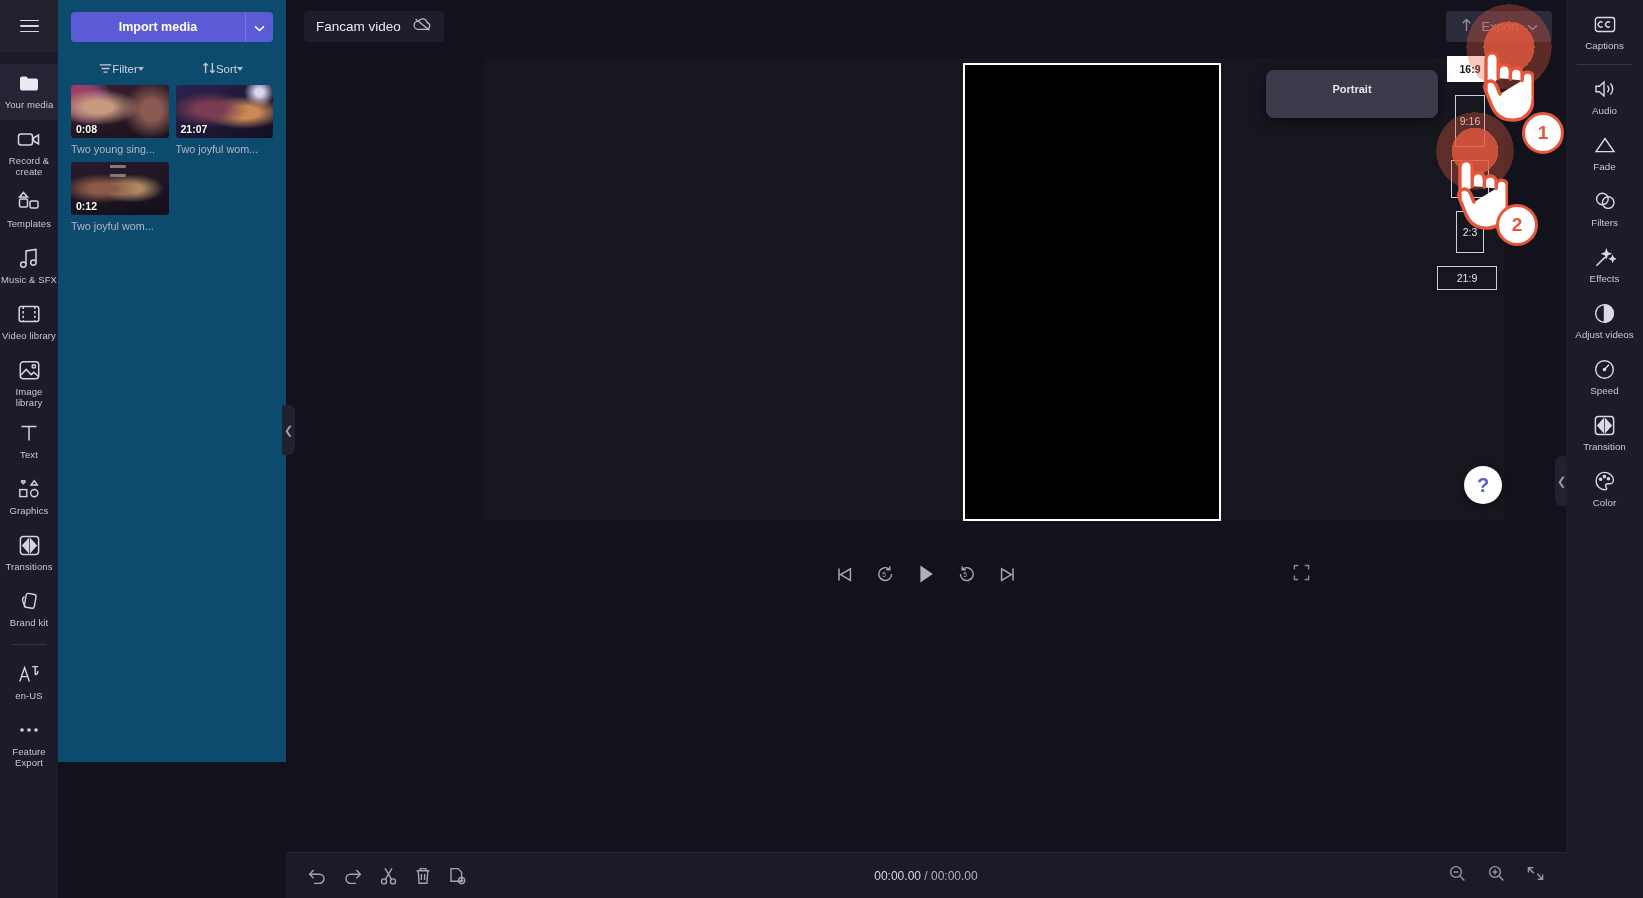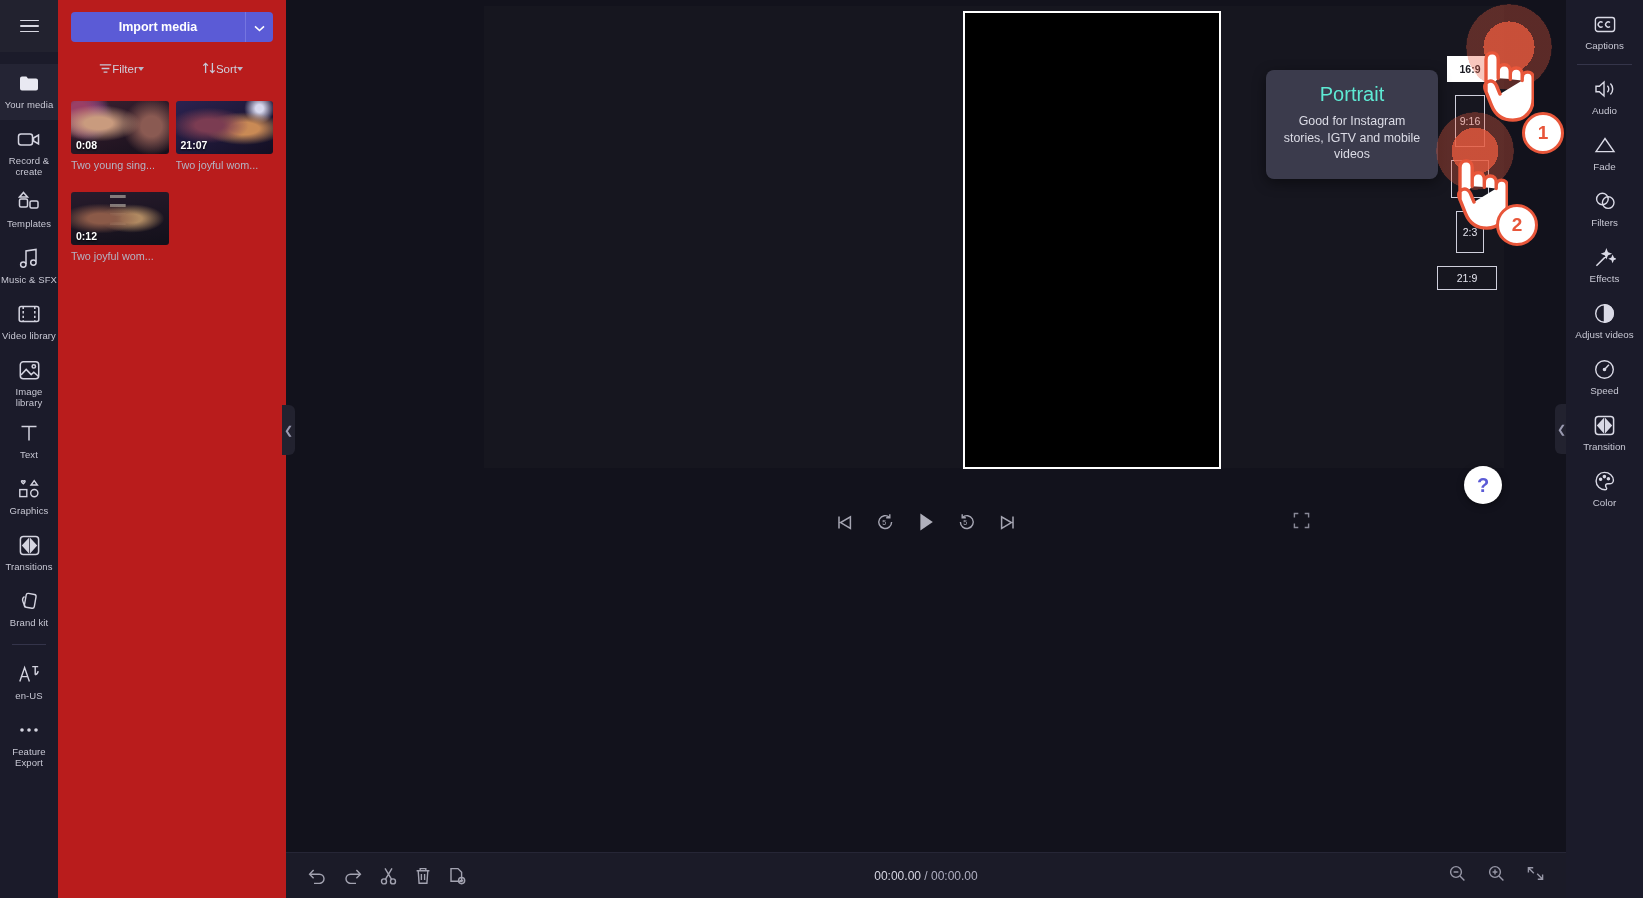--- a/index.html
+++ b/index.html
@@ -40,22 +40,22 @@
   .rail-item .ic { height: 24px; display: flex; align-items: center; justify-content: center; margin-bottom: 4px; }
   .rail-item .lbl {
     font-size: 9.5px; line-height: 11px; color: #c8c8d4;
     text-align: center; width: 56px; letter-spacing: .1px;
   }
   .rail-spacer { flex: 1 1 auto; }
   .rail-divider { width: 34px; height: 1px; background: #34344a; margin: 6px 0 10px; }
 
   
   .media-panel {
-    width: 228px; height: 898px; flex: 0 0 228px;
-    background: #b91c1c;
+    width: 228px; height: 762px; flex: 0 0 228px;
+    background: #0c4a6e;
     padding: 0 13px;
     position: relative;
   }
   .import-row { display: flex; margin-top: 12px; height: 30px; }
   .import-btn {
     flex: 1 1 auto; background: #5b5bd6; color: #fff;
     border-radius: 4px 0 0 4px;
     display: flex; align-items: center; justify-content: center;
     font-size: 12.5px; font-weight: bold; cursor: pointer;
   }
@@ -64,21 +64,21 @@
     border-radius: 0 4px 4px 0;
     display: flex; align-items: center; justify-content: center; cursor: pointer;
   }
   .fs-row { display: flex; margin-top: 16px; height: 22px; }
   .fs-btn {
     flex: 1; display: flex; align-items: center; justify-content: center;
     font-size: 11.5px; color: #d0d0dc; cursor: pointer;
   }
   .caret-d { width:0;height:0;border-left:3.5px solid transparent;border-right:3.5px solid transparent;border-top:4px solid #b8b8c8; }
 
-  .thumb-grid { display: grid; grid-template-columns: 1fr 1fr; gap: 21px 7px; margin-top: 21px; }
+  .thumb-grid { display: grid; grid-template-columns: 1fr 1fr; gap: 7px 7px; margin-top: 5px; }
   .thumb-cell { cursor: pointer; }
   .thumb-img {
     width: 100%; height: 53px; border-radius: 3px; position: relative; overflow: hidden;
     background: #2a2030;
   }
   .thumb-img .dur {
     position: absolute; left: 5px; bottom: 3px;
     font-size: 10.5px; font-weight: bold; color: #fff;
     text-shadow: 0 1px 2px rgba(0,0,0,.9);
   }
@@ -246,21 +246,21 @@
   .ar-219 { width: 60px; height: 24px; margin-left: -6px; }
 
   
   .tooltip {
     position: absolute; left: 1266px; top: 70px;
     width: 172px; background: #3b3b4c; border-radius: 8px;
     padding: 13px 14px 16px; text-align: center;
     box-shadow: 0 4px 14px rgba(0,0,0,.45);
     z-index: 25;
   }
-  .tooltip .tt-title { font-size: 20px; font-weight: normal; color: #5eead4; margin-bottom: 7px; }
+  .tooltip .tt-title { font-size: 11px; font-weight: bold; color: #e5e5e5; margin-bottom: 7px; }
   .tooltip .tt-body { font-size: 12.4px; line-height: 16.5px; color: #dcdce6; }
 
   
   .click-halo {
     position: absolute; border-radius: 50%;
     background: radial-gradient(circle, rgba(232,90,62,.85) 0 42%, rgba(232,90,62,.34) 42% 70%, rgba(232,90,62,.12) 70% 100%);
     z-index: 30; pointer-events: none;
   }
   .hand-ptr { position: absolute; z-index: 32; pointer-events: none; }
   .step-badge {
@@ -472,20 +472,46 @@
       </div>
     </div>
 
     <div class="panel-collapse">
       <span class="chev">❮</span>
     </div>
   </div>
 
   <div class="stage">
 
+    <div class="topbar">
+      <div class="proj-chip">
+        <span class="proj-title">Fancam video</span>
+        <span>
+          <svg width="19" height="15" viewBox="0 0 19 15" fill="none" stroke="#b6b6c6" stroke-width="1.3">
+            <path d="M4.9 12.3h8.6a3.4 3.4 0 00.6-6.7A4.6 4.6 0 005.6 4.1a3.9 3.9 0 00-.7 8.2z"></path>
+            <path d="M2.6 2.1l13.8 11.2"></path>
+          </svg>
+        </span>
+      </div>
+      <div class="topbar-right">
+        <div class="export-btn">
+          <span>
+            <svg width="13" height="14" viewBox="0 0 13 14" fill="none" stroke="#8e8ea4" stroke-width="1.4">
+                <path d="M6.5 13V1.6M2.6 5.3L6.5 1.4l3.9 3.9"></path>
+              </svg>
+          </span>
+          <span>Export</span>
+          <span>
+            <svg width="11" height="7" viewBox="0 0 11 7" fill="none" stroke="#8e8ea4" stroke-width="1.5">
+                <path d="M1 1.3l4.5 4.2L10 1.3"></path>
+              </svg>
+          </span>
+        </div>
+      </div>
+    </div>
 
     <div class="preview-wrap">
       <div class="preview-canvas">
         <div class="video-frame"></div>
       </div>
 
       <div class="transport">
         <span class="t-btn">
           <svg width="19" height="17" viewBox="0 0 19 17" fill="none" stroke="#cfcfdd" stroke-width="1.5">
               <path d="M4 2.6v11.8M15.4 2.8v11.6L5.6 8.6z"></path>
@@ -693,21 +719,20 @@
   <div class="ar-flyout">
     <div class="ar-opt ar-169 selected">16:9</div>
     <div class="ar-opt ar-916">9:16</div>
     <div class="ar-opt ar-11">1:1</div>
     <div class="ar-opt ar-23">2:3</div>
     <div class="ar-opt ar-219">21:9</div>
   </div>
 
   <div class="tooltip">
     <div class="tt-title">Portrait</div>
-    <div class="tt-body">Good for Instagram stories, IGTV and mobile videos</div>
   </div>
 
   <div class="click-halo" style="left:1466px; top:4px; width:86px; height:86px;"></div>
   <div class="click-halo" style="left:1436px; top:112px; width:78px; height:78px;"></div>
 
   <span class="hand-ptr" style="left:1468px; top:40px;">
     <svg width="66" height="84" viewBox="0 0 66 84">
       <path d="M18 52V19.5c0-4 2.4-6.6 6.2-6.6 3.6 0 6 2.6 6 6.6v18.8M30.2 38.3V31c0-3.9 2.4-6.3 6-6.3s6.1 2.5 6.1 6.4v8M42.3 39.2v-5c0-3.8 2.3-6.2 5.9-6.2 3.6 0 6 2.4 6 6.3v6.2M54.2 40.5v-2.6c0-3.6 2.2-5.8 5.5-5.8 3.3 0 5.5 2.2 5.5 5.9v20.5c0 12.6-8.2 21.6-20.4 21.6-10.6 0-17.6-5.6-21.3-14.8l-6.1-15.2c-1.5-3.8-.5-7.2 3-8.6 3.4-1.3 6.6.4 8.1 4.1l3.5 8.4" fill="#ffffff" stroke="#e8563a" stroke-width="3.4" stroke-linejoin="round" stroke-linecap="round"></path>
     </svg>
   </span>

